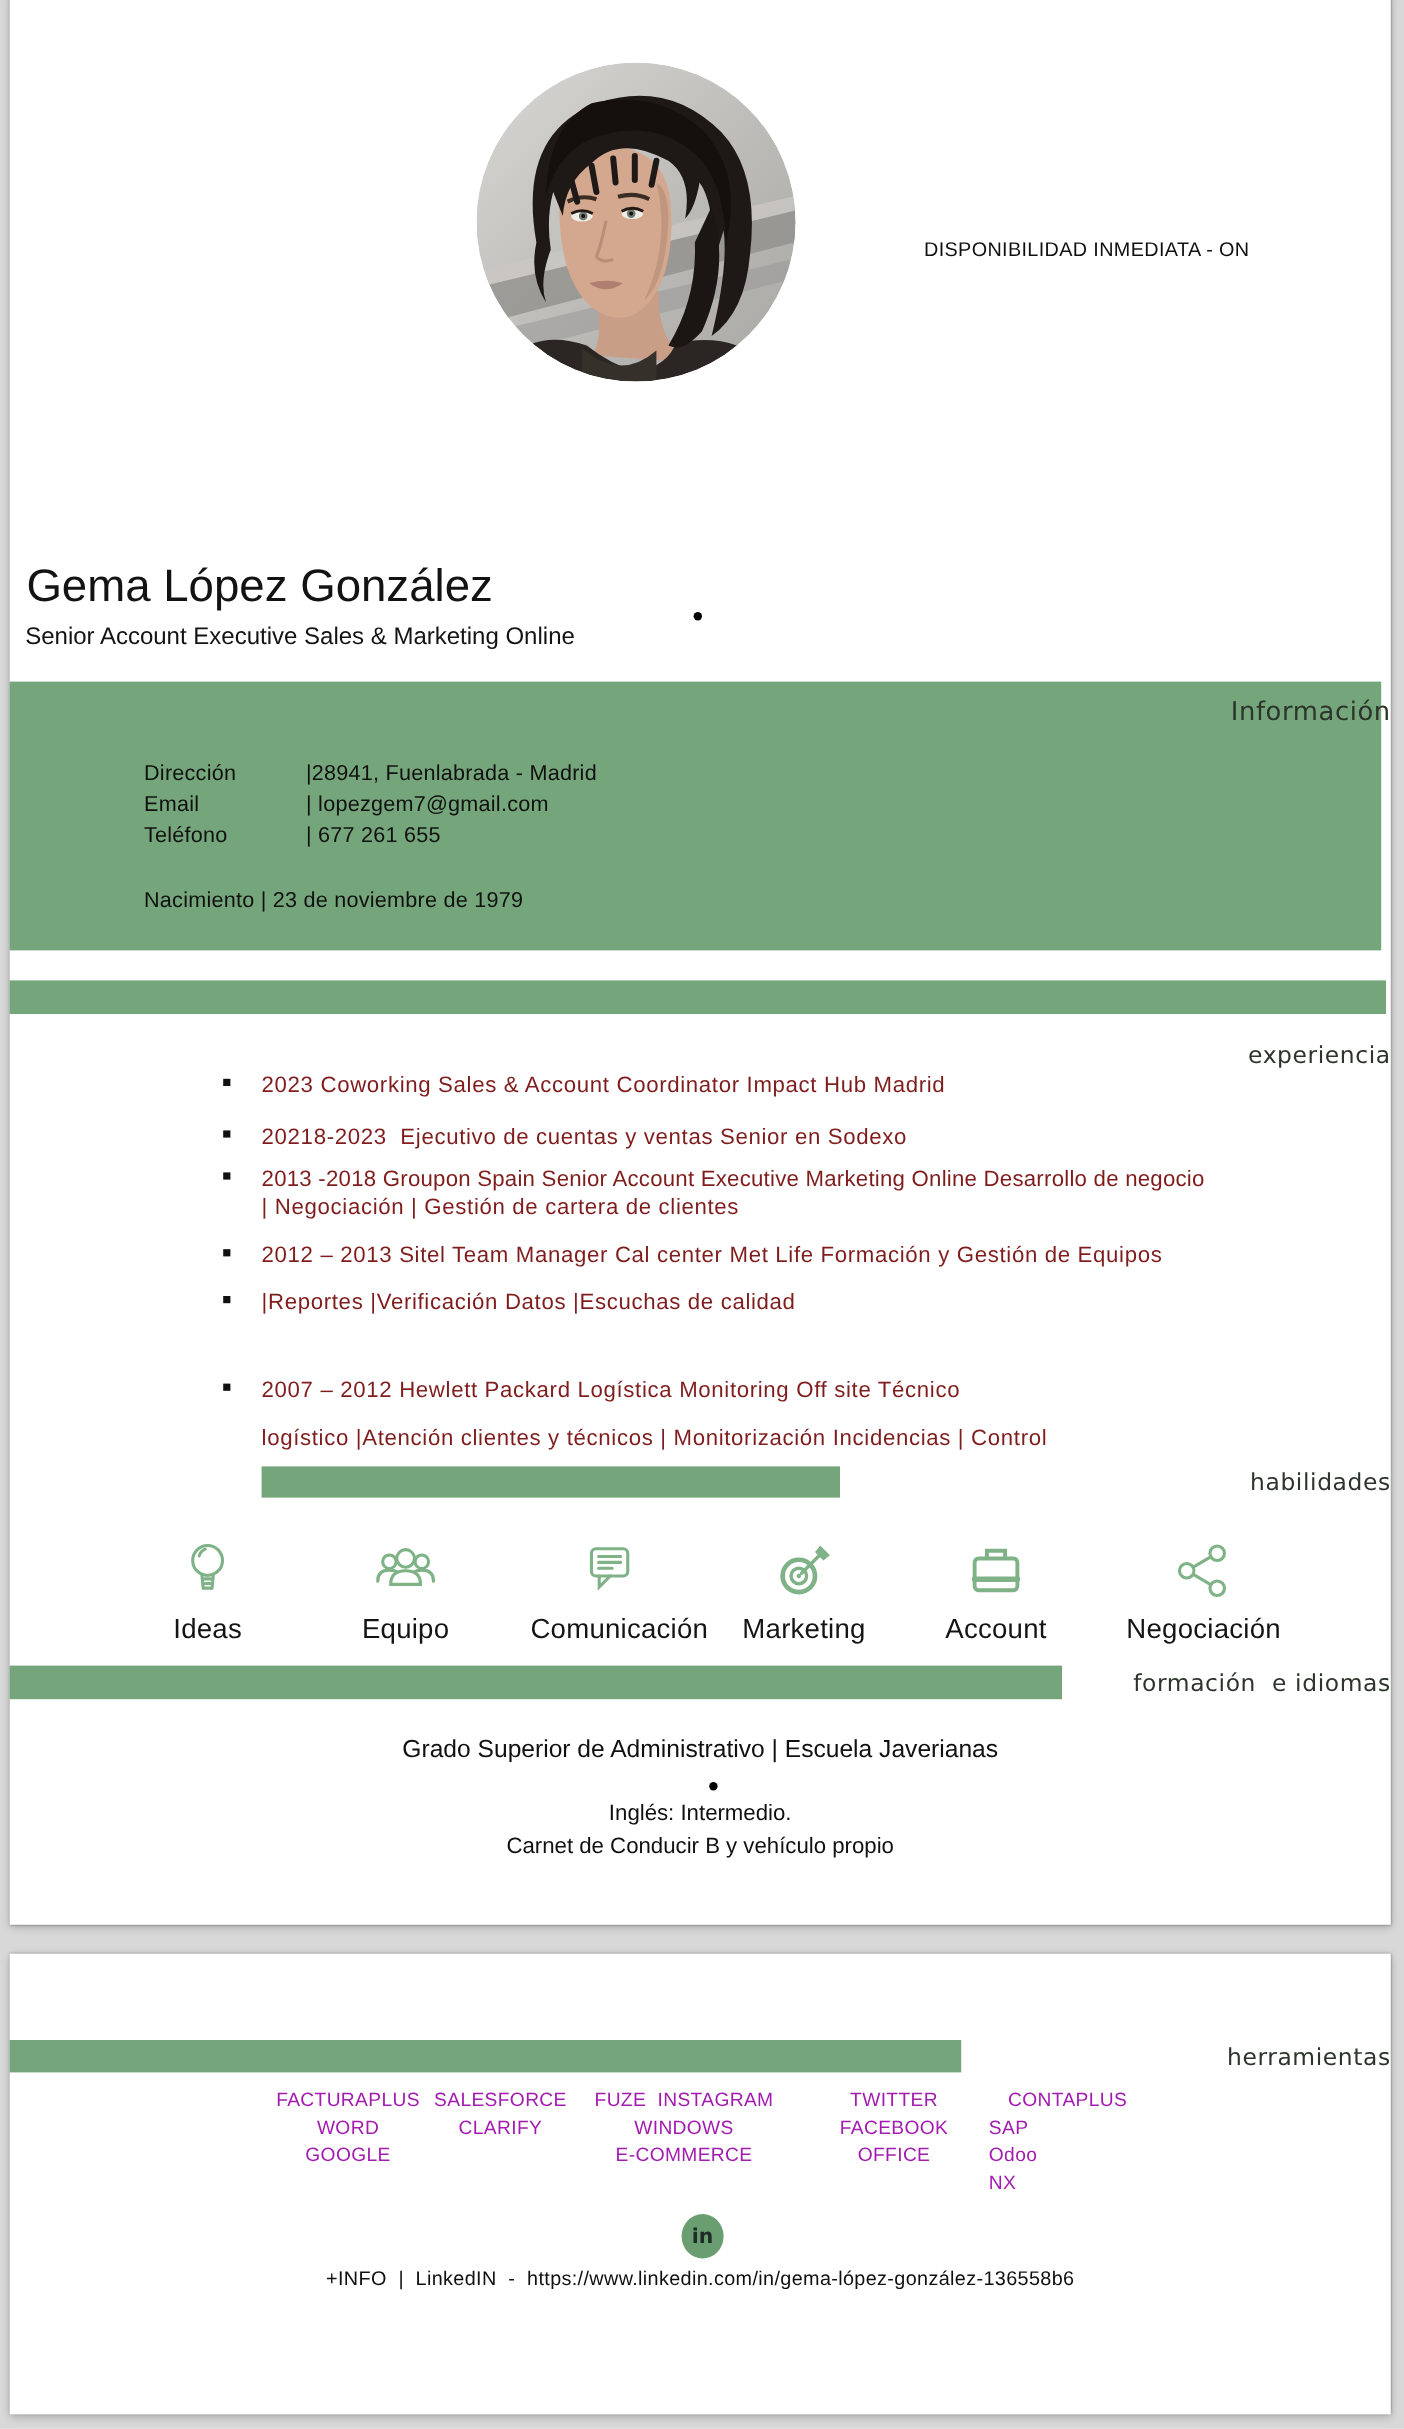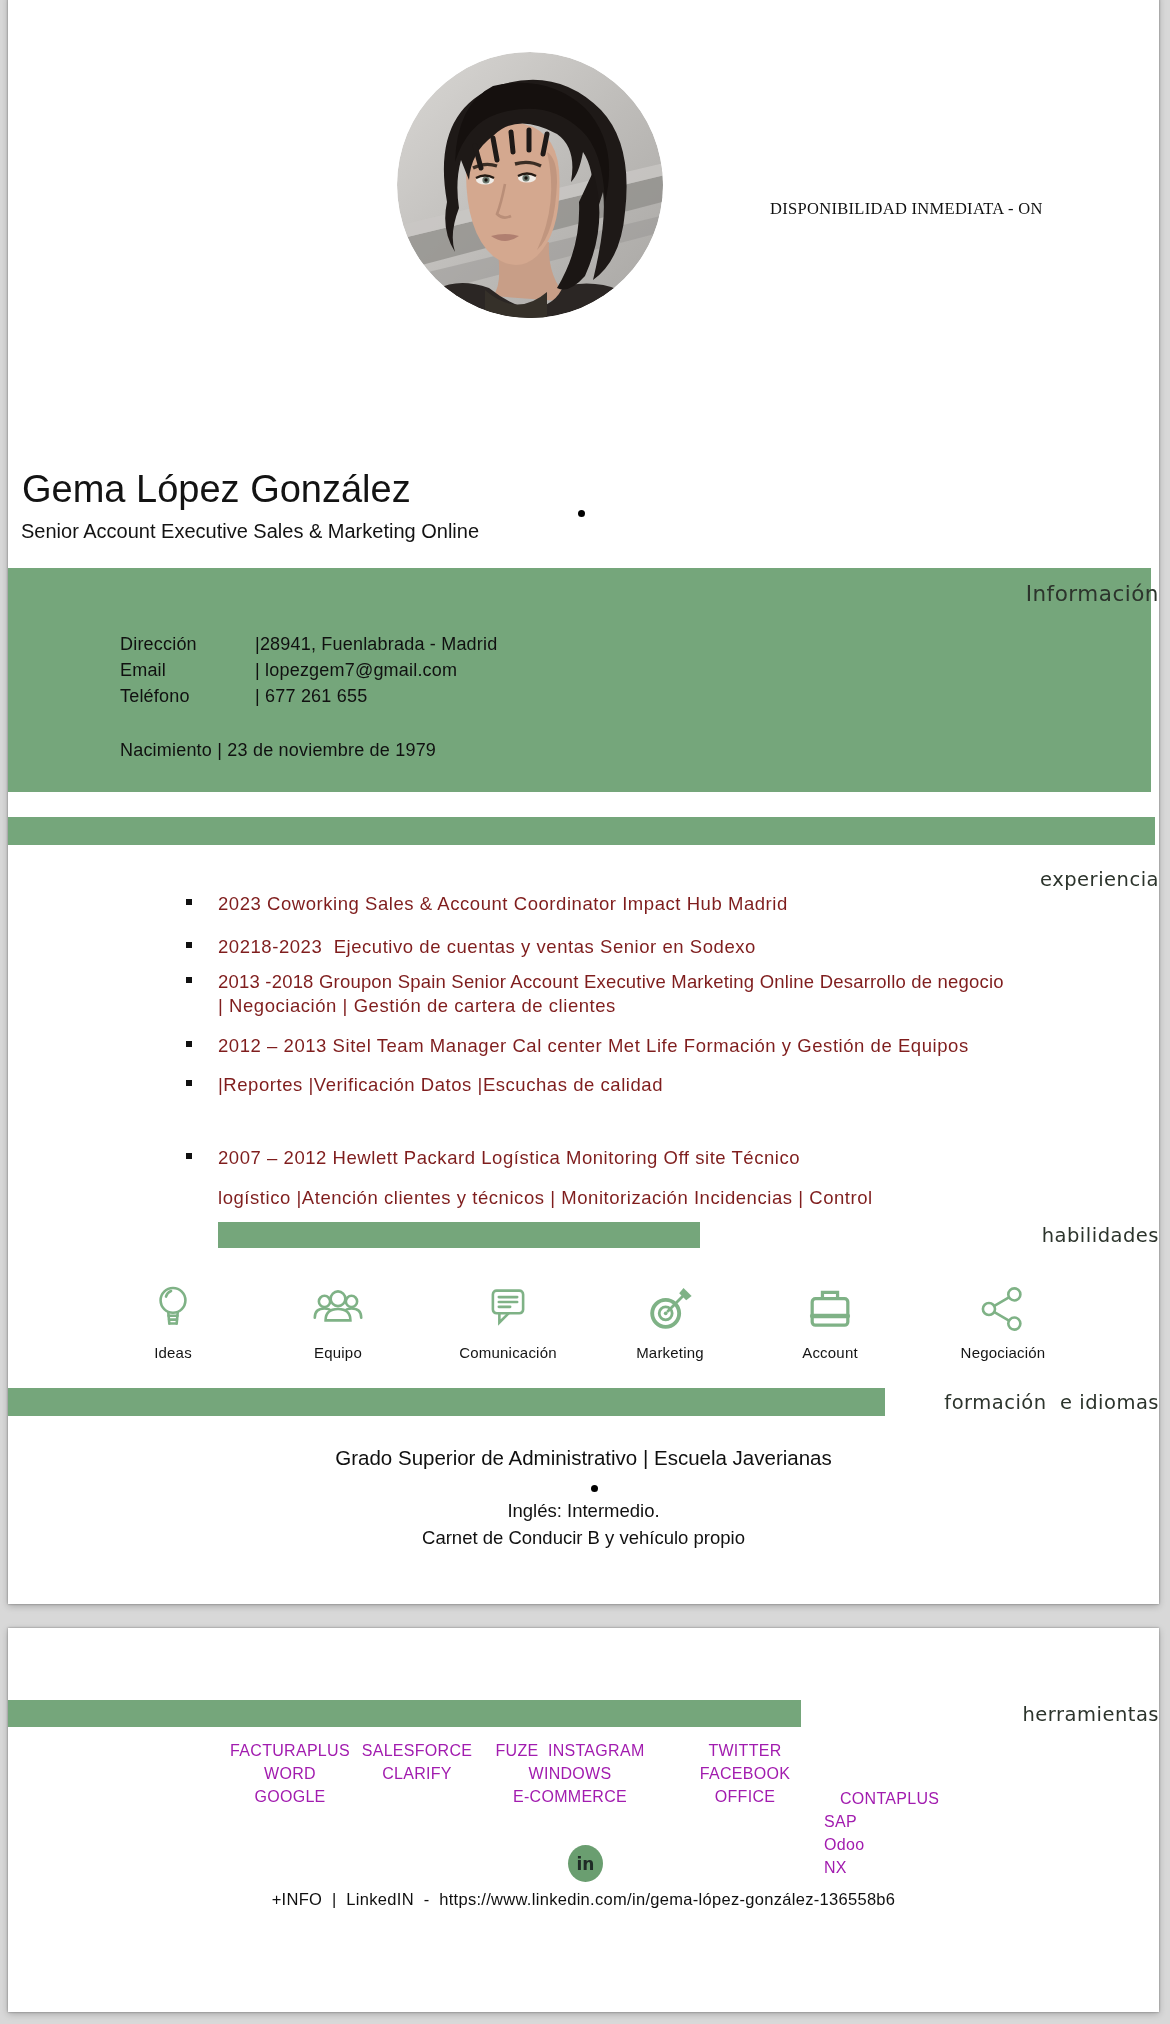--- a/index.html
+++ b/index.html
@@ -27,21 +27,21 @@
     letter-spacing:.5px;white-space:pre;
   }
   
   .info-label,.info-value,.info-single{font-size:18px;letter-spacing:.2px;color:#101010;white-space:pre;}
   
   .exp-marker{width:6px;height:6px;background:#111;}
   .exp-line{font-size:18.5px;letter-spacing:.55px;color:#7f1d1d;white-space:pre;}
   
   .skill{width:132px;text-align:center;}
   .skill svg{display:block;margin:0 auto;}
-  .skill-label{font-size:15px;color:#141414;margin-top:8px;letter-spacing:.2px;}
+  .skill-label{font-size:23px;color:#141414;margin-top:8px;letter-spacing:.2px;}
   
   .edu-line{width:100%;text-align:center;color:#101010;}
   .dot{width:7px;height:7px;border-radius:50%;background:#000;}
   
   .tool-col{line-height:23px;font-size:16px;letter-spacing:.3px;color:#a21caf;}
   .tool-col div{white-space:pre;}
   .centered-col{text-align:center;}
   
   .li-badge{
     width:35px;height:37px;border-radius:50%;background:#6a9e70;
@@ -102,21 +102,21 @@
         <path d="M50 150 Q34 60 100 34 Q160 14 204 58 Q236 92 228 160 Q224 208 196 228 Q210 170 206 140 L196 172 Q200 120 186 100 Q182 122 174 130 Q180 96 160 82 Q120 60 96 84 Q74 100 72 128 L64 108 Q58 130 62 156 Q52 182 58 200 Q44 178 50 150 Z" fill="#1e1917"></path>
         <path d="M96 34 Q60 52 58 110 Q70 72 100 62 Q150 46 184 78 Q206 98 208 150 Q222 92 188 56 Q150 22 96 34 Z" fill="#15100e"></path>
 
         <path d="M78 94 L84 116 M96 86 L100 108 M114 80 L116 100 M132 78 L132 98 M150 82 L146 102" stroke="#1e1917" stroke-width="5" stroke-linecap="round"></path>
 
         <path d="M196 120 Q212 170 188 224 Q172 242 160 236 Q184 196 182 150 Z" fill="#1b1614"></path>
       </g>
     </svg>
   </div>
 
-  <div class="abs nowrap" style="left:762px;top:205px;font-size:16.5px;letter-spacing:.3px;color:#101010;font-family:Liberation Serif, serif;">DISPONIBILIDAD INMEDIATA - ON</div>
+  <div class="abs nowrap" style="left:762px;top:205px;font-size:16.5px;letter-spacing:.3px;color:#101010;">DISPONIBILIDAD INMEDIATA - ON</div>
 
   <div class="abs nowrap" style="left:14px;top:474px;font-size:38px;color:#131313;">Gema López González</div>
   <div class="abs nowrap" style="left:13px;top:526px;font-size:20px;color:#131313;">Senior Account Executive Sales &amp; Marketing Online</div>
   <div class="abs dot" style="left:570px;top:516px;"></div>
 
   <div class="abs band" style="left:0;top:574px;width:1143px;height:224px;"></div>
   <div class="abs band-label" style="left:0;top:587px;font-size:21.5px;">Información</div>
 
   <div class="abs info-label" style="left:112px;top:640px;">Dirección</div>
   <div class="abs info-value" style="left:247px;top:640px;">|28941, Fuenlabrada - Madrid</div>
@@ -234,21 +234,21 @@
   <div class="abs tool-col centered-col" style="left:467px;top:111px;width:190px;">
     <div>FUZE  INSTAGRAM</div>
     <div>WINDOWS</div>
     <div>E-COMMERCE</div>
   </div>
   <div class="abs tool-col centered-col" style="left:662px;top:111px;width:150px;">
     <div>TWITTER</div>
     <div>FACEBOOK</div>
     <div>OFFICE</div>
   </div>
-  <div class="abs tool-col" style="left:816px;top:111px;width:160px;text-align:left;margin-top:48px;">
+  <div class="abs tool-col" style="left:816px;top:111px;width:160px;text-align:left;">
     <div style="padding-left:16px;">CONTAPLUS</div>
     <div>SAP</div>
     <div>Odoo</div>
     <div>NX</div>
   </div>
 
   <div class="abs li-badge" style="left:560px;top:217px;">
     <span>in</span>
   </div>
   <div class="abs li-line" style="left:0;top:262px;">+INFO  |  LinkedIN  -  https://www.linkedin.com/in/gema-lópez-gonzález-136558b6</div>

